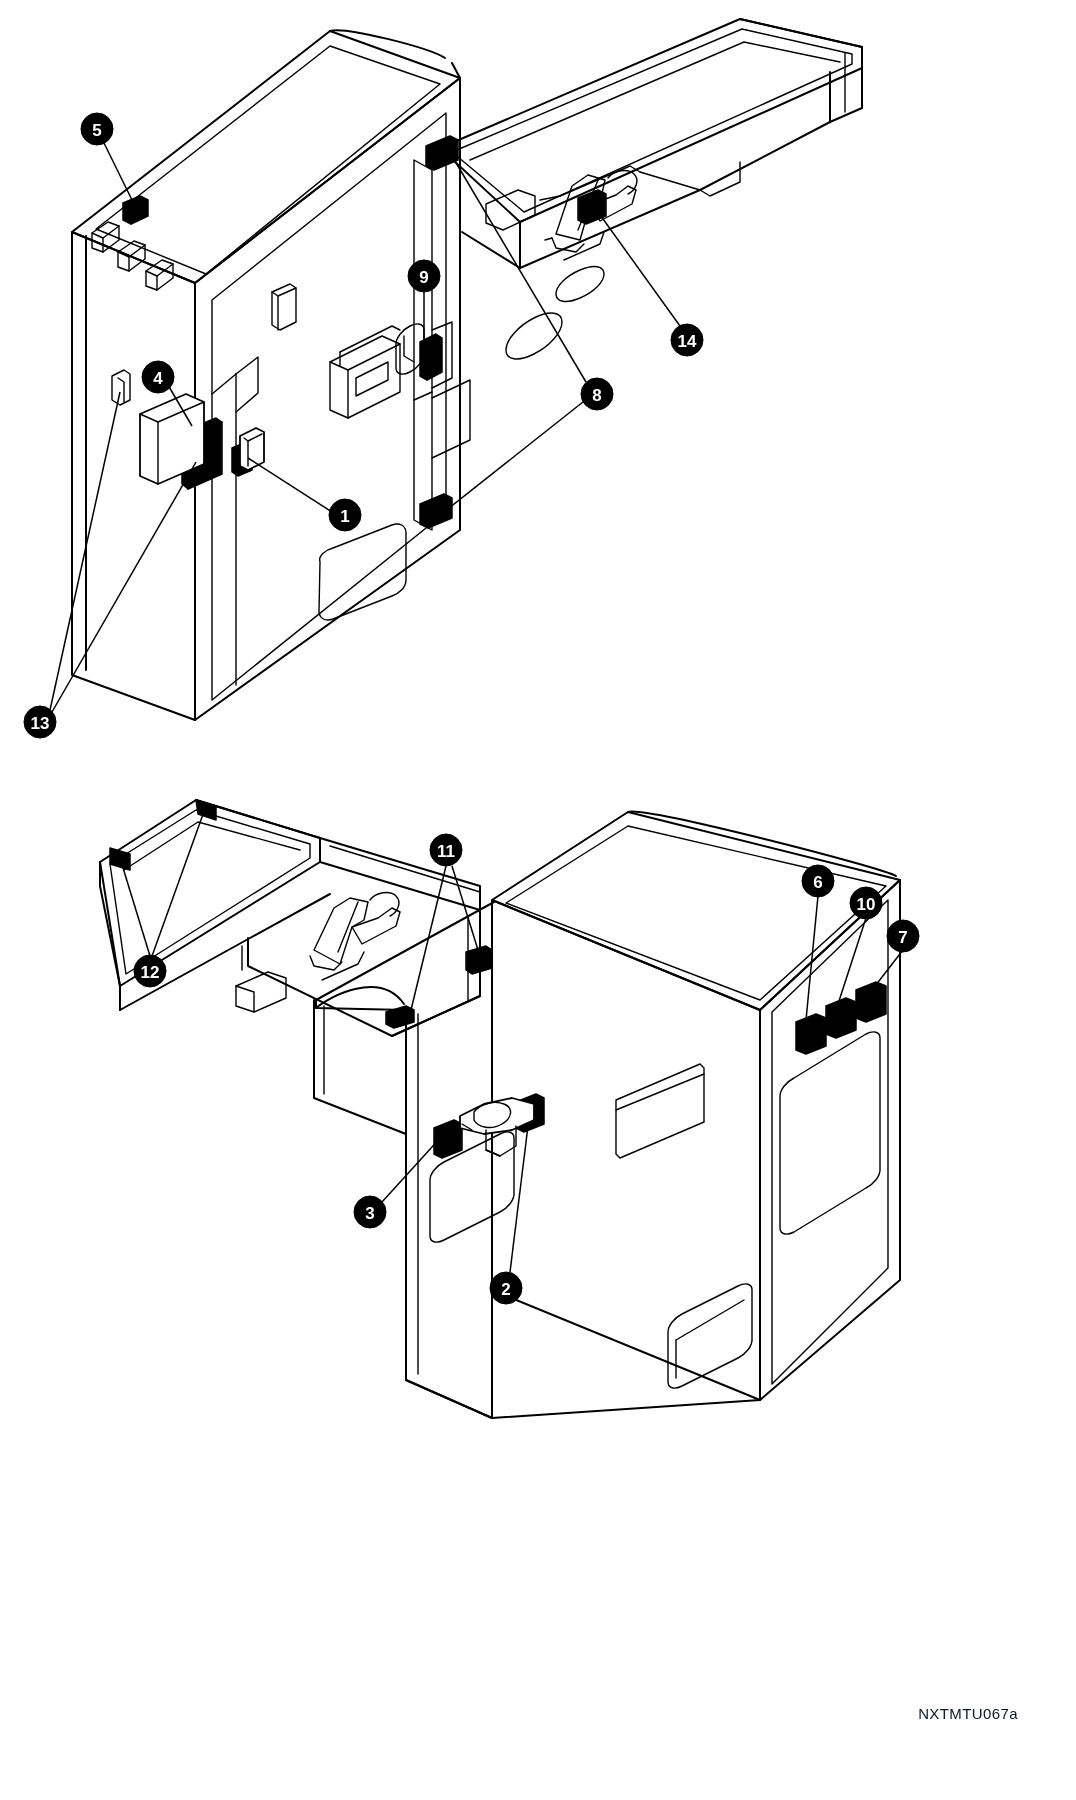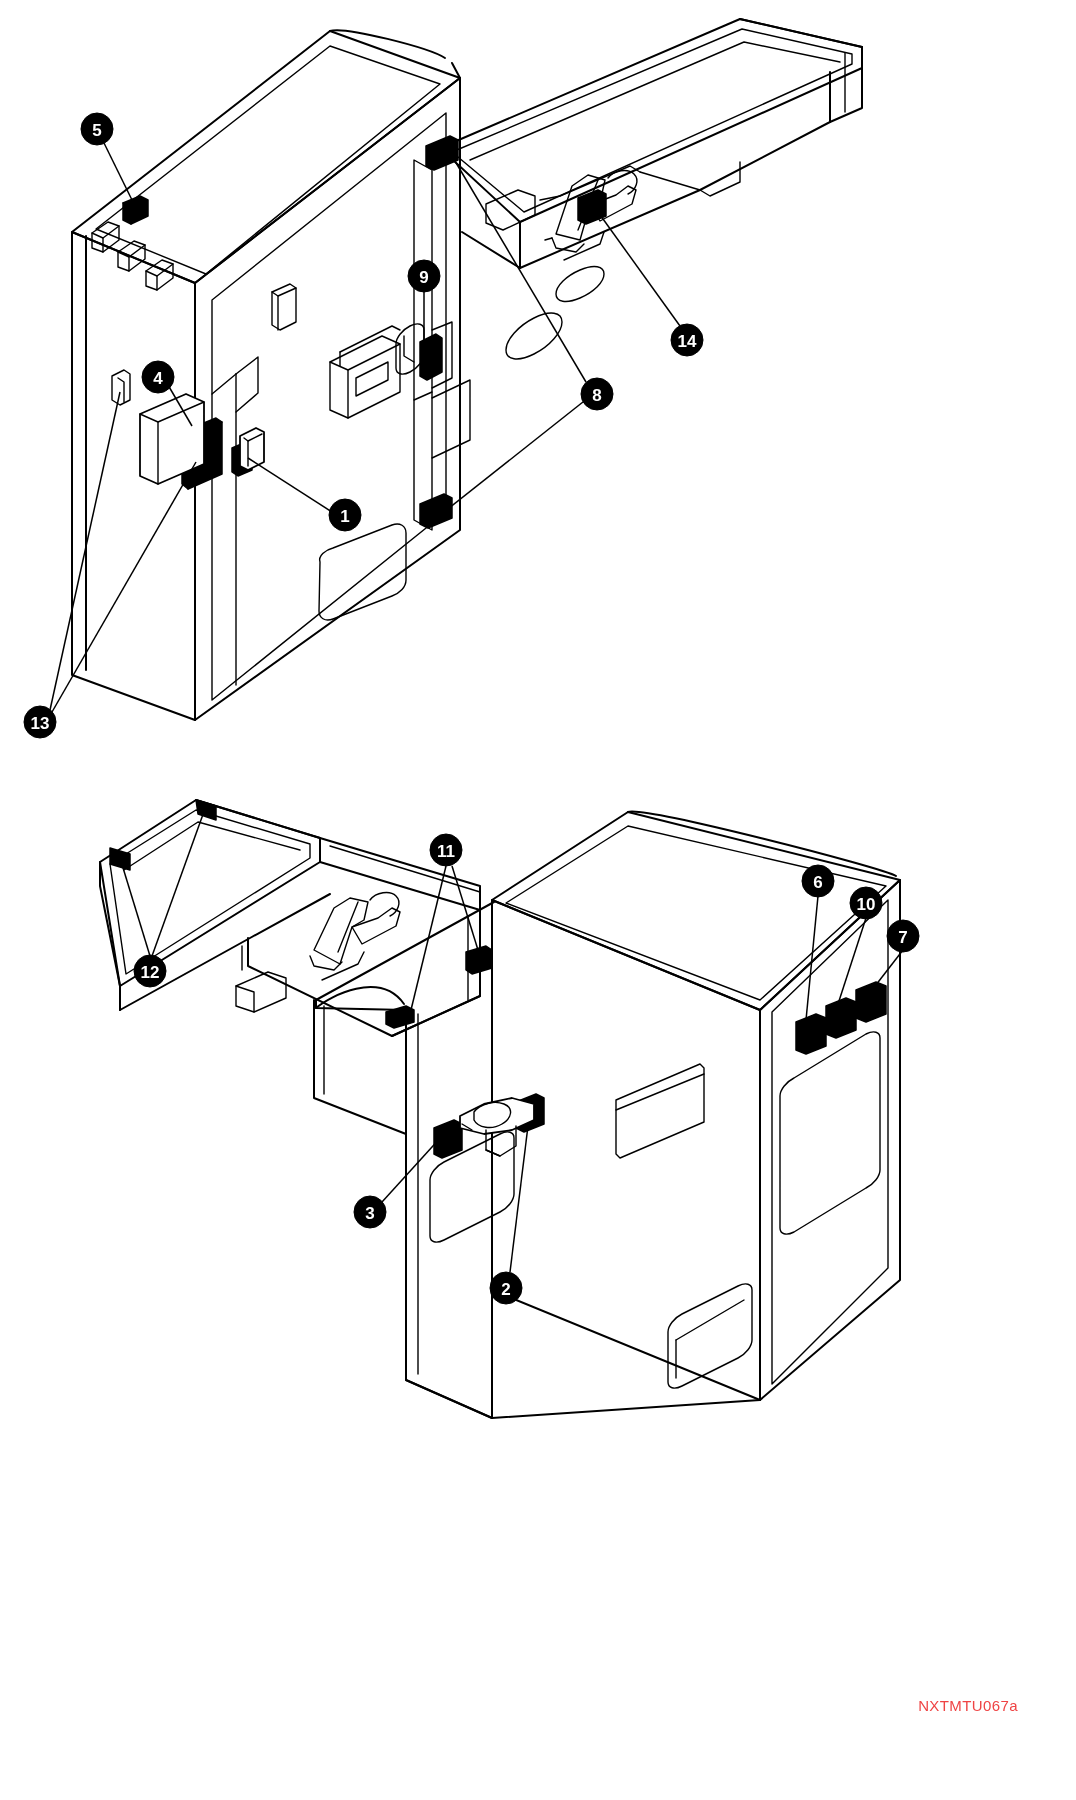--- a/index.html
+++ b/index.html
@@ -66,25 +66,25 @@
     fill: #ffffff;
     font-family: "Liberation Sans", sans-serif;
     font-size: 17px;
     font-weight: bold;
     text-anchor: middle;
     dominant-baseline: central;
   }
   .fig-id {
     position: absolute;
     right: 58px;
-    bottom: 86px;
+    bottom: 78px;
     font-family: "Liberation Sans", sans-serif;
     font-size: 15px;
     letter-spacing: 0.4px;
-    color: #ef4444;
+    color: #0f172a;
     white-space: nowrap;
   }
 </style>
 </head>
 <body>
 
 <div id="diagram-root">
 
   <svg class="figure" viewBox="0 0 1076 1800">
 

